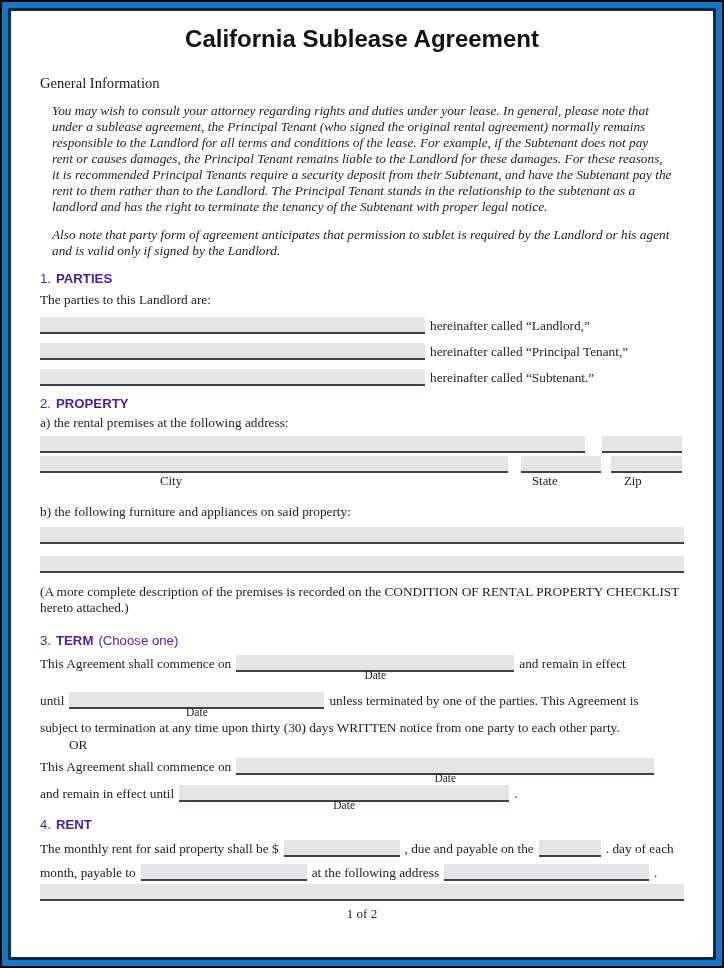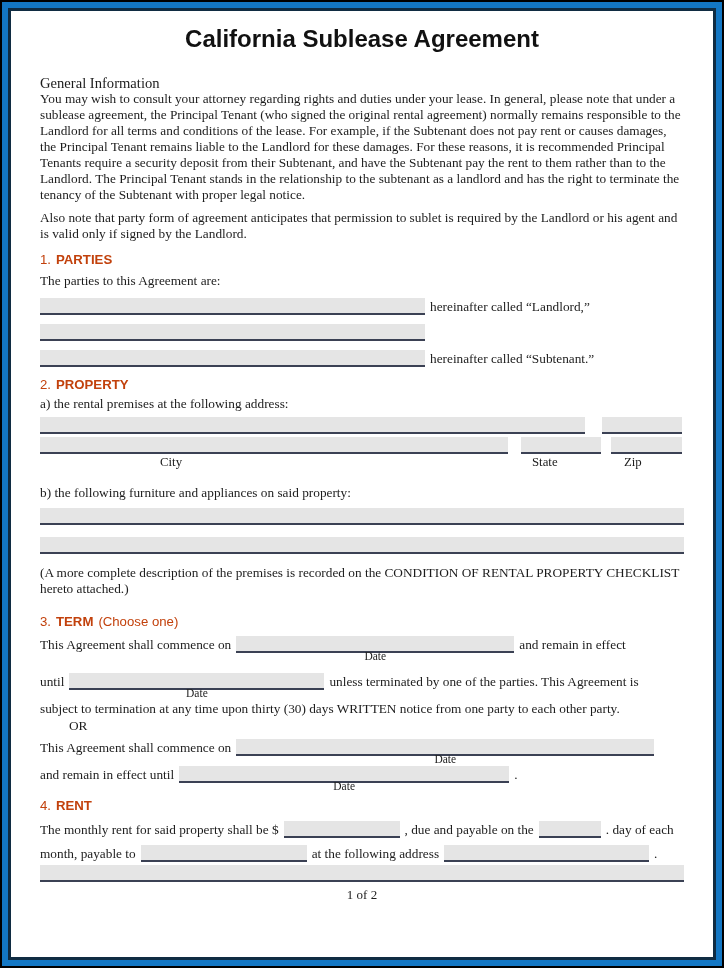--- a/index.html
+++ b/index.html
@@ -4,23 +4,23 @@
 <style>
   html,body{margin:0;padding:0;background:#fff;}
   .b1{width:724px;height:968px;box-sizing:border-box;background:#000;padding:2px;}
   .b2{width:100%;height:100%;box-sizing:border-box;background:#1377c4;padding:6px;}
   .b3{width:100%;height:100%;box-sizing:border-box;background:#ffffff;border:3px solid #102c42;
       padding:6px 29px 0 29px;overflow:hidden;
       font-family:"Liberation Serif",serif;font-size:13.3px;line-height:16px;color:#1c1c1c;}
   .title{font-family:"Liberation Sans",sans-serif;font-weight:bold;font-size:24px;line-height:28px;
       text-align:center;margin:8px 0 22px 0;color:#111;}
   .gen-head{font-size:14.6px;margin-bottom:0;}
-  .para{margin:0;}
+  .para{margin:12px;font-style:italic;}
   .para2{margin-top:7px;}
-  .sec-head{font-family:"Liberation Sans",sans-serif;font-size:13.2px;color:#c2410c;margin-top:10px;}
+  .sec-head{font-family:"Liberation Sans",sans-serif;font-size:13.2px;color:#4c1d95;margin-top:10px;}
   .sec-name{font-weight:bold;margin-left:5px;}
   .sec-suffix{margin-left:5px;font-weight:normal;}
   .intro{margin-top:5px;}
   .ff{display:inline-block;background:#e5e5e5;height:15px;border-bottom:2px solid #3b4154;
       vertical-align:-4px;position:relative;margin:0 5px;}
   .party-row{margin-top:9px;white-space:nowrap;}
   .ff.party{width:385px;margin-left:0;}
   .addr-row{margin-top:5px;white-space:nowrap;}
   .addr-row2{margin-top:3px;white-space:nowrap;}
   .ff.street{width:545px;margin:0;}
@@ -71,27 +71,27 @@
 <div class="b2">
 <div class="b3">
 
   <div class="title">California Sublease Agreement</div>
 
   <div class="gen-head">General Information</div>
   <p class="para">You may wish to consult your attorney regarding rights and duties under your lease. In general, please note that under a sublease agreement, the Principal Tenant (who signed the original rental agreement) normally remains responsible to the Landlord for all terms and conditions of the lease. For example, if the Subtenant does not pay rent or causes damages, the Principal Tenant remains liable to the Landlord for these damages. For these reasons, it is recommended Principal Tenants require a security deposit from their Subtenant, and have the Subtenant pay the rent to them rather than to the Landlord. The Principal Tenant stands in the relationship to the subtenant as a landlord and has the right to terminate the tenancy of the Subtenant with proper legal notice.</p>
   <p class="para para2">Also note that party form of agreement anticipates that permission to sublet is required by the Landlord or his agent and is valid only if signed by the Landlord.</p>
 
   <div class="sec-head"><span>1.</span><span class="sec-name">PARTIES</span></div>
-  <div class="intro">The parties to this Agreement are:</div>
+  <div class="intro">The parties to this Landlord are:</div>
 
   <div class="party-row">
     <span class="ff party"></span><span>hereinafter called “Landlord,”</span>
   </div>
   <div class="party-row">
-    <span class="ff party"></span>
+    <span class="ff party"></span><span>hereinafter called “Principal Tenant,”</span>
   </div>
   <div class="party-row">
     <span class="ff party"></span><span>hereinafter called “Subtenant.”</span>
   </div>
 
   <div class="sec-head"><span>2.</span><span class="sec-name">PROPERTY</span></div>
   <div class="item-line">a)  the rental premises at the following address:</div>
 
   <div class="addr-row">
     <span class="ff street"></span><span class="ff apt"></span>

